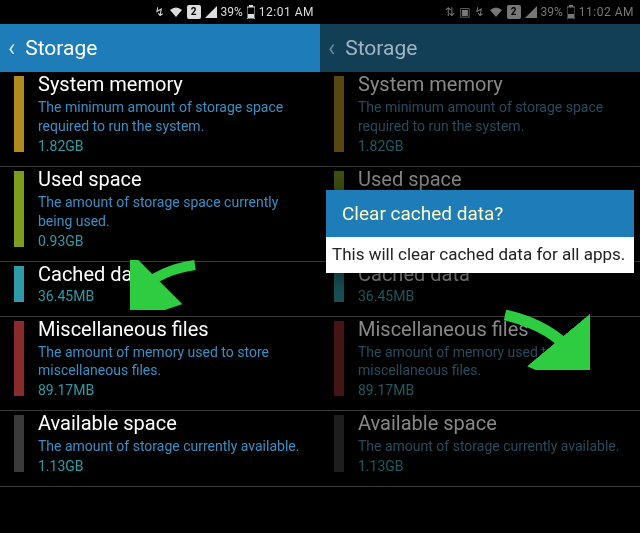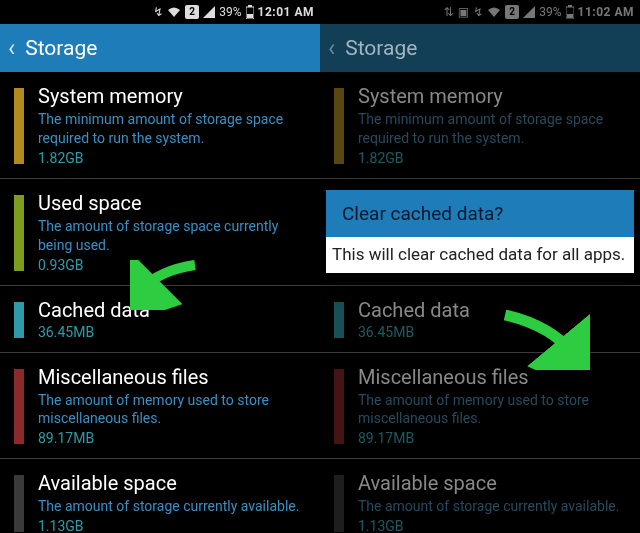--- a/index.html
+++ b/index.html
@@ -34,41 +34,41 @@
     display: inline-flex;
     align-items: center;
     justify-content: center;
     font-size: 12px;
   }
   .statusbar .sim {
     width: 14px; height: 14px; background: #ddd; color:#000;
     border-radius: 2px; font-size: 10px; line-height: 14px; text-align: center;
     font-weight: bold;
   }
-  .statusbar .time { font-weight: 700; letter-spacing: 0.5px; }
+  .statusbar .time { font-weight: 400; letter-spacing: 0.5px; }
   .header {
     height: 48px;
     background: #1e7db8;
     display: flex;
     align-items: center;
     padding: 0 8px;
     gap: 10px;
     font-size: 21px;
     font-weight: 400;
   }
   .header .back {
     font-size: 24px;
     color: #cde7f6;
     line-height: 1;
   }
   .list { background: #000; }
   .item {
     display: flex;
     border-bottom: 1px solid #3a3a3a;
-    padding: 12px 14px 12px 14px;
+    padding: 0 14px 12px 14px;
     gap: 14px;
     position: relative;
   }
   .swatch {
     width: 10px;
     align-self: stretch;
     margin: 4px 0 2px 0;
   }
   .item .text { flex: 1; }
   .item .title {
@@ -89,21 +89,21 @@
   .dialog {
     position: absolute;
     left: 6px; right: 6px;
     top: 190px;
     background: #fff;
     color: #222;
     box-shadow: 0 4px 20px rgba(0,0,0,0.5);
   }
   .dialog .dtitle {
     background: #1e7db8;
-    color: #0f172a;
+    color: #fef9c3;
     padding: 12px 16px;
     font-size: 19px;
   }
   .dialog .dbody {
     padding: 6px;
     font-size: 17px;
     color: #222;
     line-height: 1.4;
   }
   .dialog .dbuttons {

